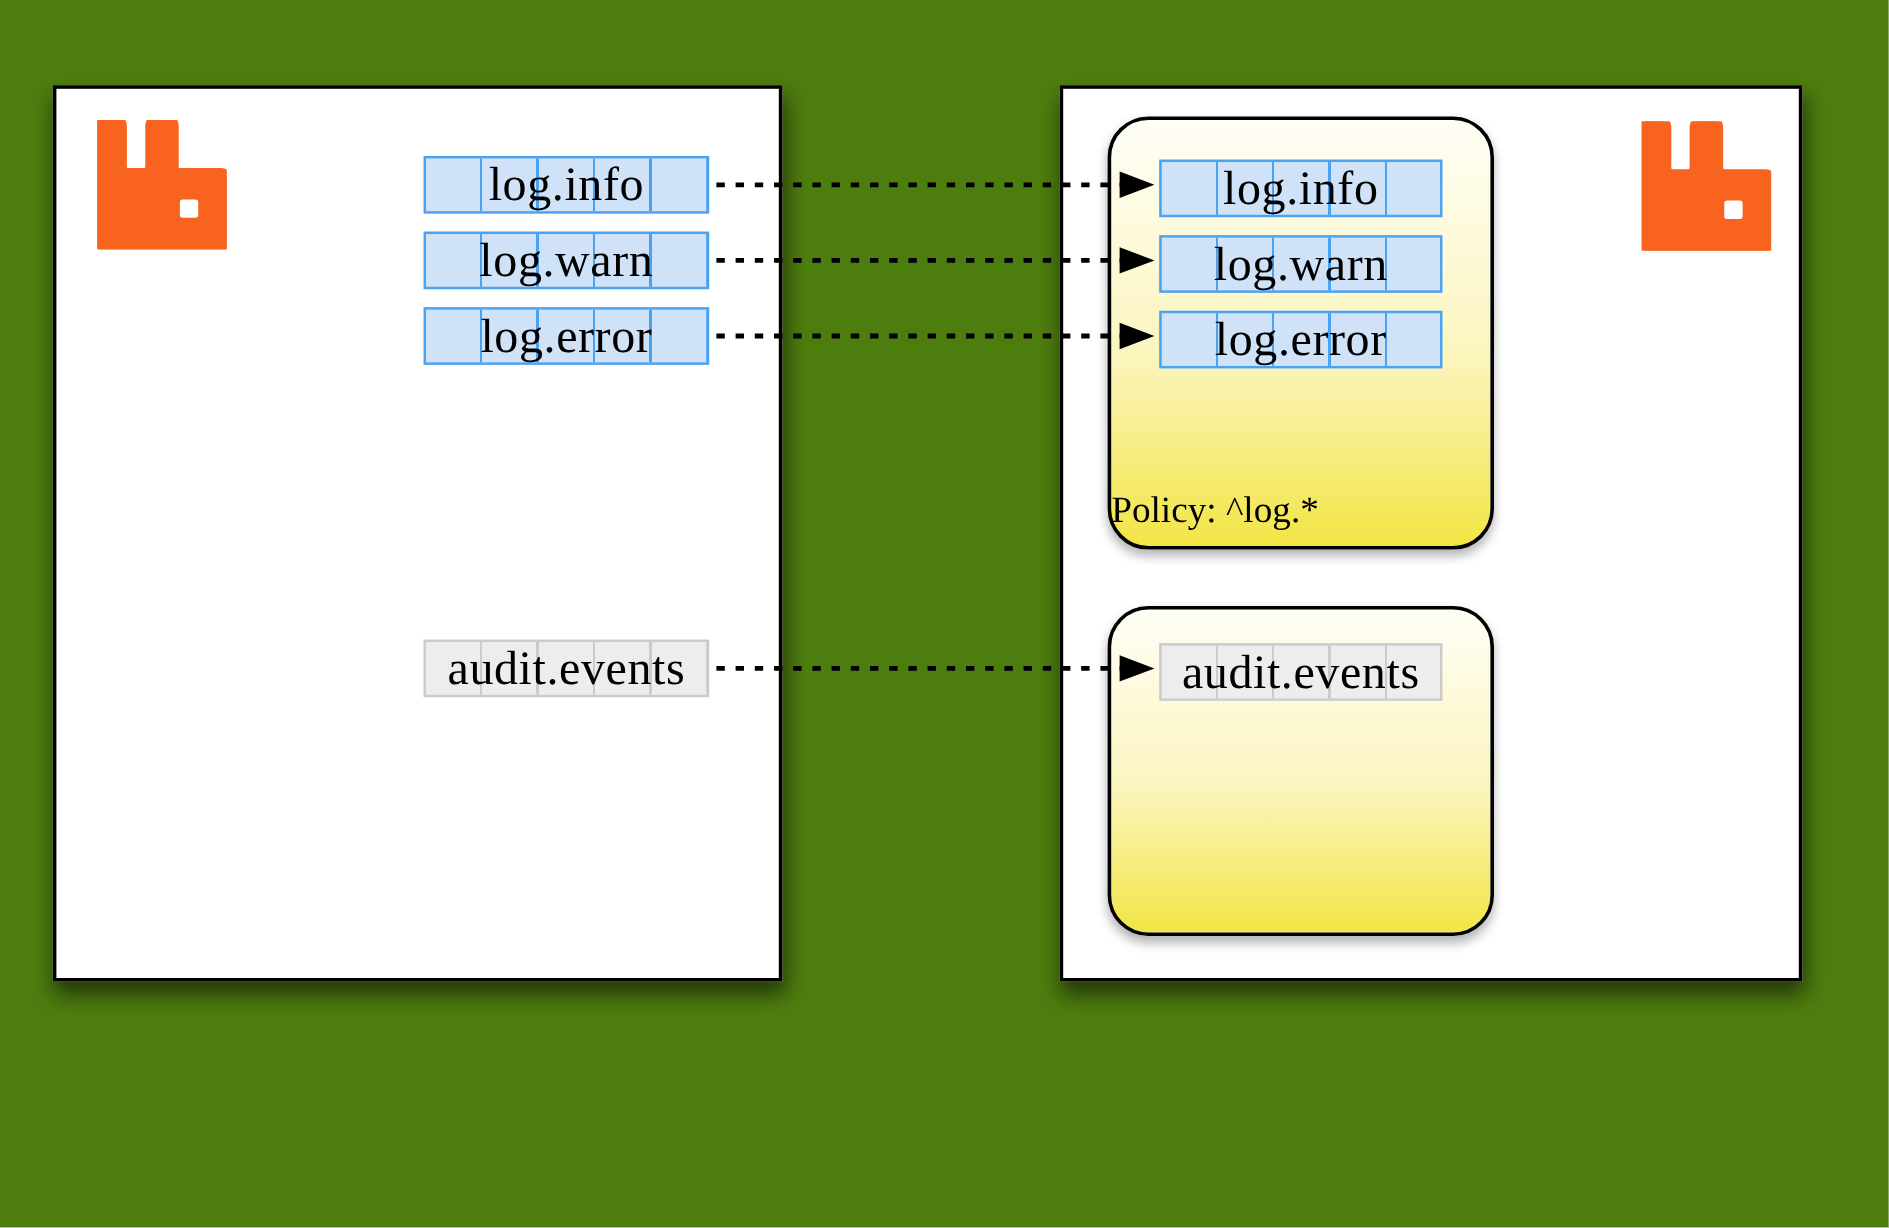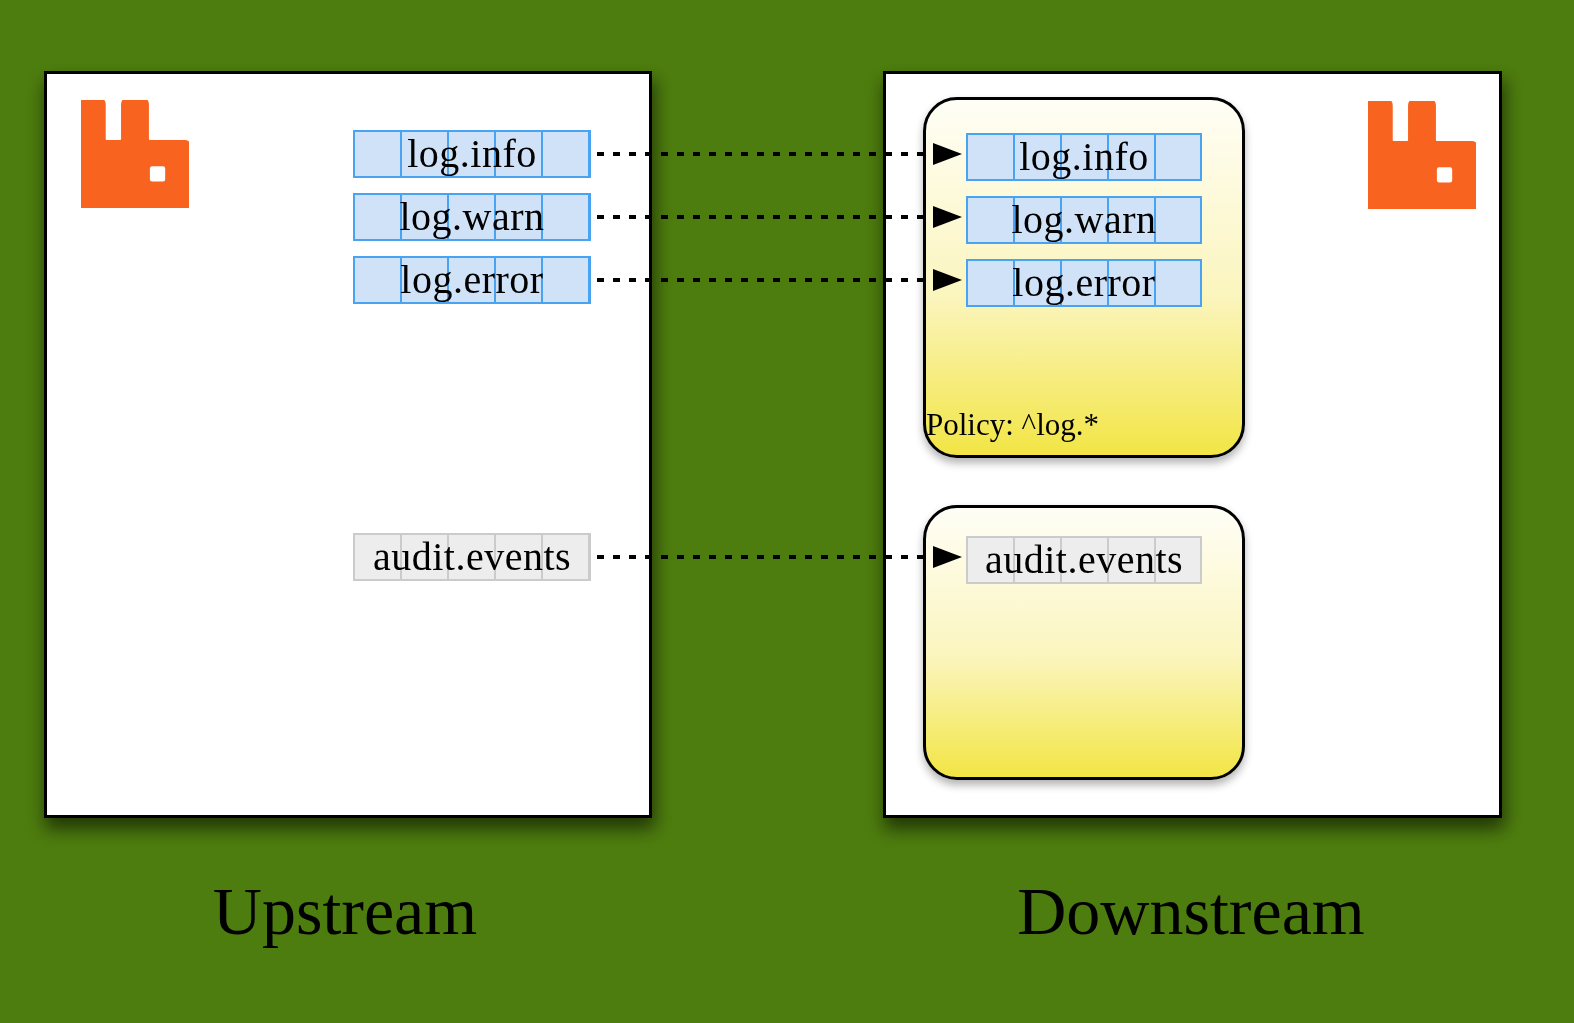--- a/index.html
+++ b/index.html
@@ -159,16 +159,14 @@
   </svg>
   <svg class="arrow a3" viewBox="0 0 370 26">
     <line x1="2" y1="13" x2="340" y2="13" style="stroke:var(--line-black,#000);" stroke-width="4" stroke-dasharray="7 9"></line>
     <polygon points="338,2 338,24 367,13" style="fill:var(--line-black,#000);"></polygon>
   </svg>
   <svg class="arrow a4" viewBox="0 0 370 26">
     <line x1="2" y1="13" x2="340" y2="13" style="stroke:var(--line-black,#000);" stroke-width="4" stroke-dasharray="7 9"></line>
     <polygon points="338,2 338,24 367,13" style="fill:var(--line-black,#000);"></polygon>
   </svg>
 
-  <div class="broker-label up">Upstream</div>
-  <div class="broker-label down">Downstream</div>
 
 </div>
 
 </body></html>

